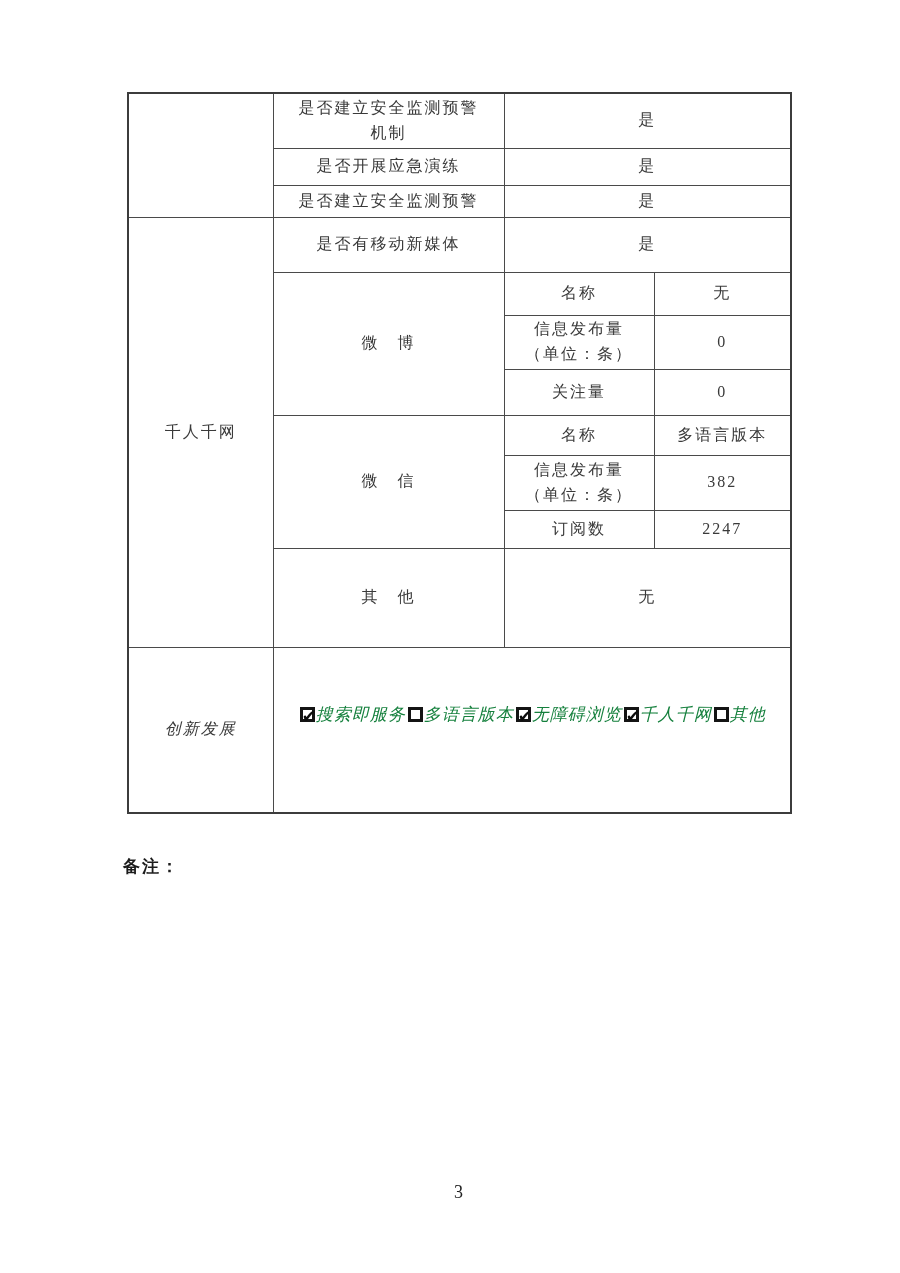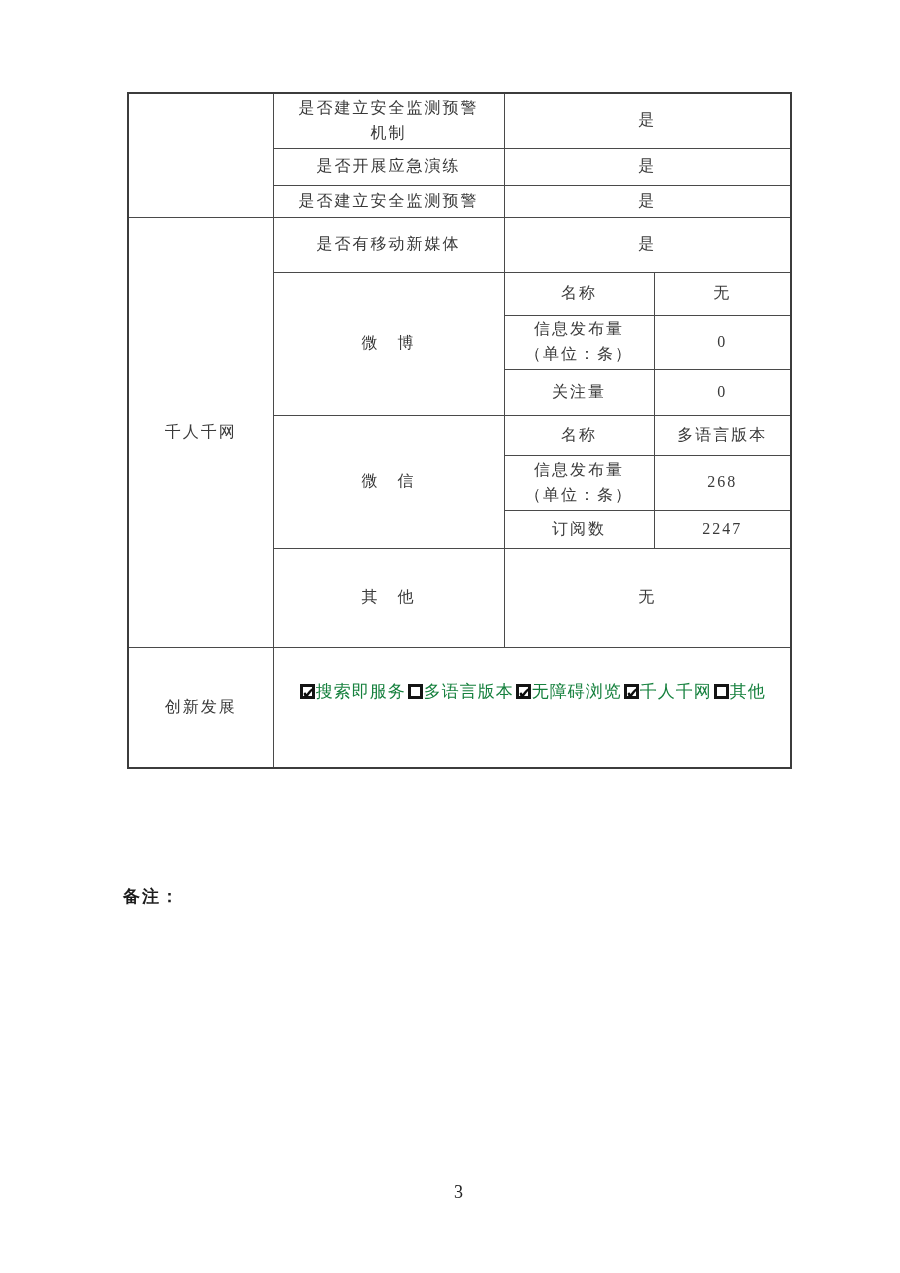--- a/index.html
+++ b/index.html
@@ -17,42 +17,42 @@
   td {
     border:1px solid #4a4a4a;
     text-align:center; vertical-align:middle;
     font-size:16px; letter-spacing:2px; line-height:1.55;
     overflow:hidden;
   }
   .pre { white-space:pre-line; }
   tr.h55 { height:55px; } tr.h37 { height:37px; } tr.h32 { height:32px; }
   tr.h43 { height:43px; } tr.h54 { height:54px; } tr.h46 { height:46px; }
   tr.h40 { height:40px; } tr.h38 { height:38px; } tr.h99 { height:99px; }
-  tr.h151 { height:121px; }
+  tr.h151 { height:166px;font-style:italic; }
   .cbline {
     font-size:17px; letter-spacing:1px; white-space:nowrap;
     position:relative; top:-15px; color:#15803d;
   }
   .opt { white-space:nowrap; }
   .cb {
     display:inline-block; width:15px; height:15px;
     border:3px solid #141414; position:relative;
     vertical-align:-2px; margin:0 1px 0 2px; background:#fff;
   }
   .cb.checked::after {
     content:"✔";
     position:absolute; left:-1px; top:-7px;
     font-size:17px; font-weight:bold; color:#0c0c0c;
     font-family:"DejaVu Sans","Liberation Sans",sans-serif;
     letter-spacing:0;
   }
   .notes {
     position:absolute; left:123px; top:855px;
     font-family:"Liberation Sans","DejaVu Sans",sans-serif;
-    font-weight:bold; font-size:17px; letter-spacing:2px; color:#1c1c1c;margin-top:30px;
+    font-weight:bold; font-size:17px; letter-spacing:2px; color:#1c1c1c;
   }
   .pagenum {
     position:absolute; left:127px; top:1182px; width:663px;
     text-align:center; font-size:18px; color:#222222;
   }
 </style>
 </head>
 <body>
 
 <div class="table-wrap">
@@ -101,21 +101,21 @@
       </tr>
 
       <tr class="h40">
         <td rowspan="3">微　信</td>
         <td>名称</td>
         <td>多语言版本</td>
       </tr>
       <tr class="h55">
         <td class="pre">信息发布量
 （单位：条）</td>
-        <td>268</td>
+        <td>382</td>
       </tr>
       <tr class="h38">
         <td>订阅数</td>
         <td>2247</td>
       </tr>
 
       <tr class="h99">
         <td>其　他</td>
         <td colspan="2">无</td>
       </tr>

